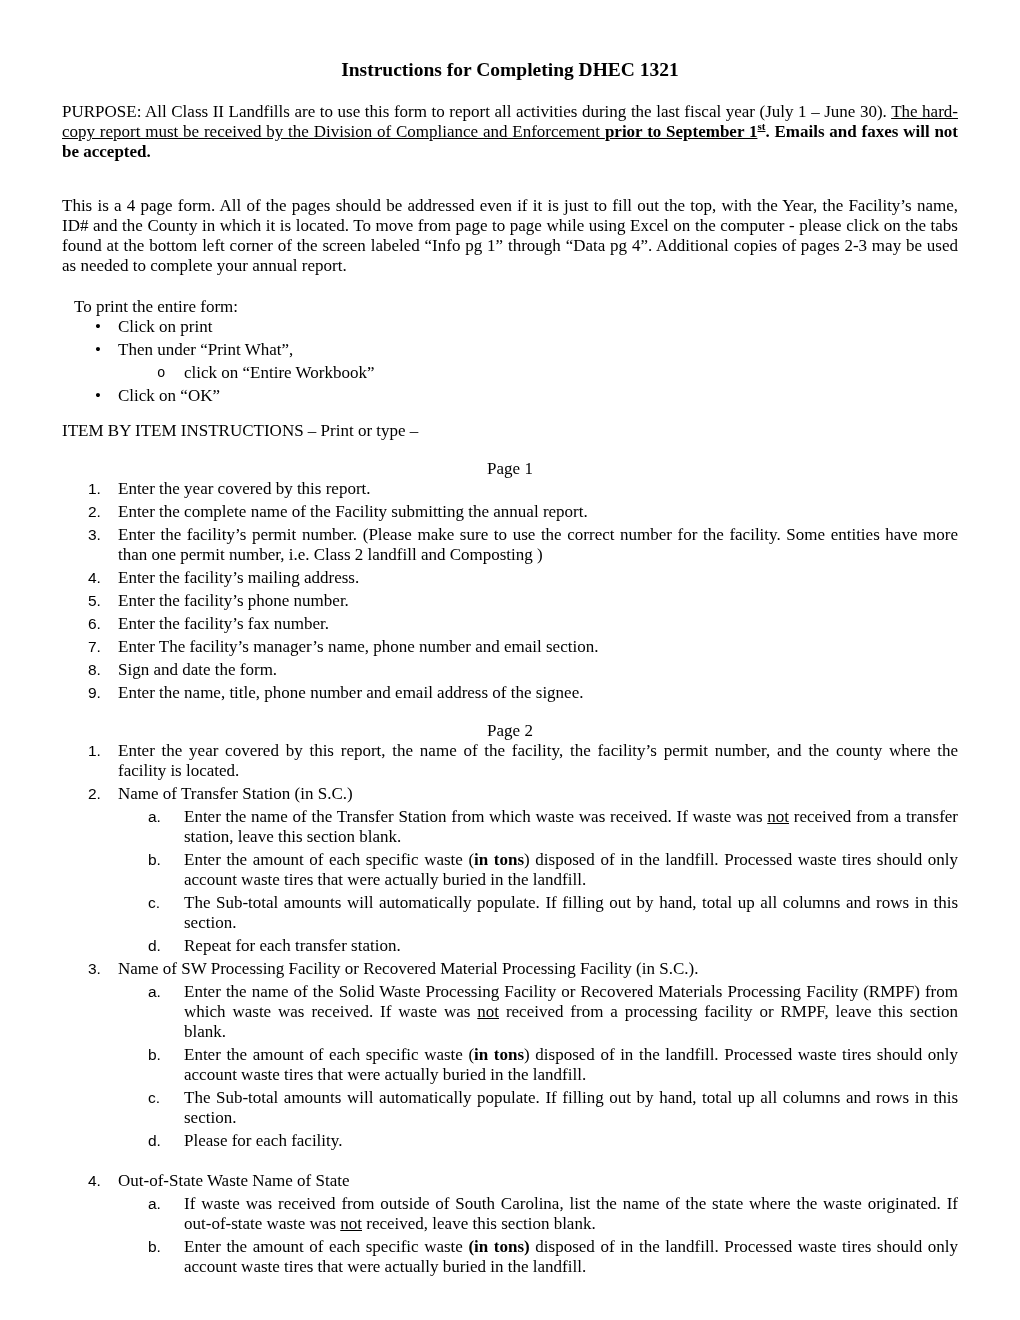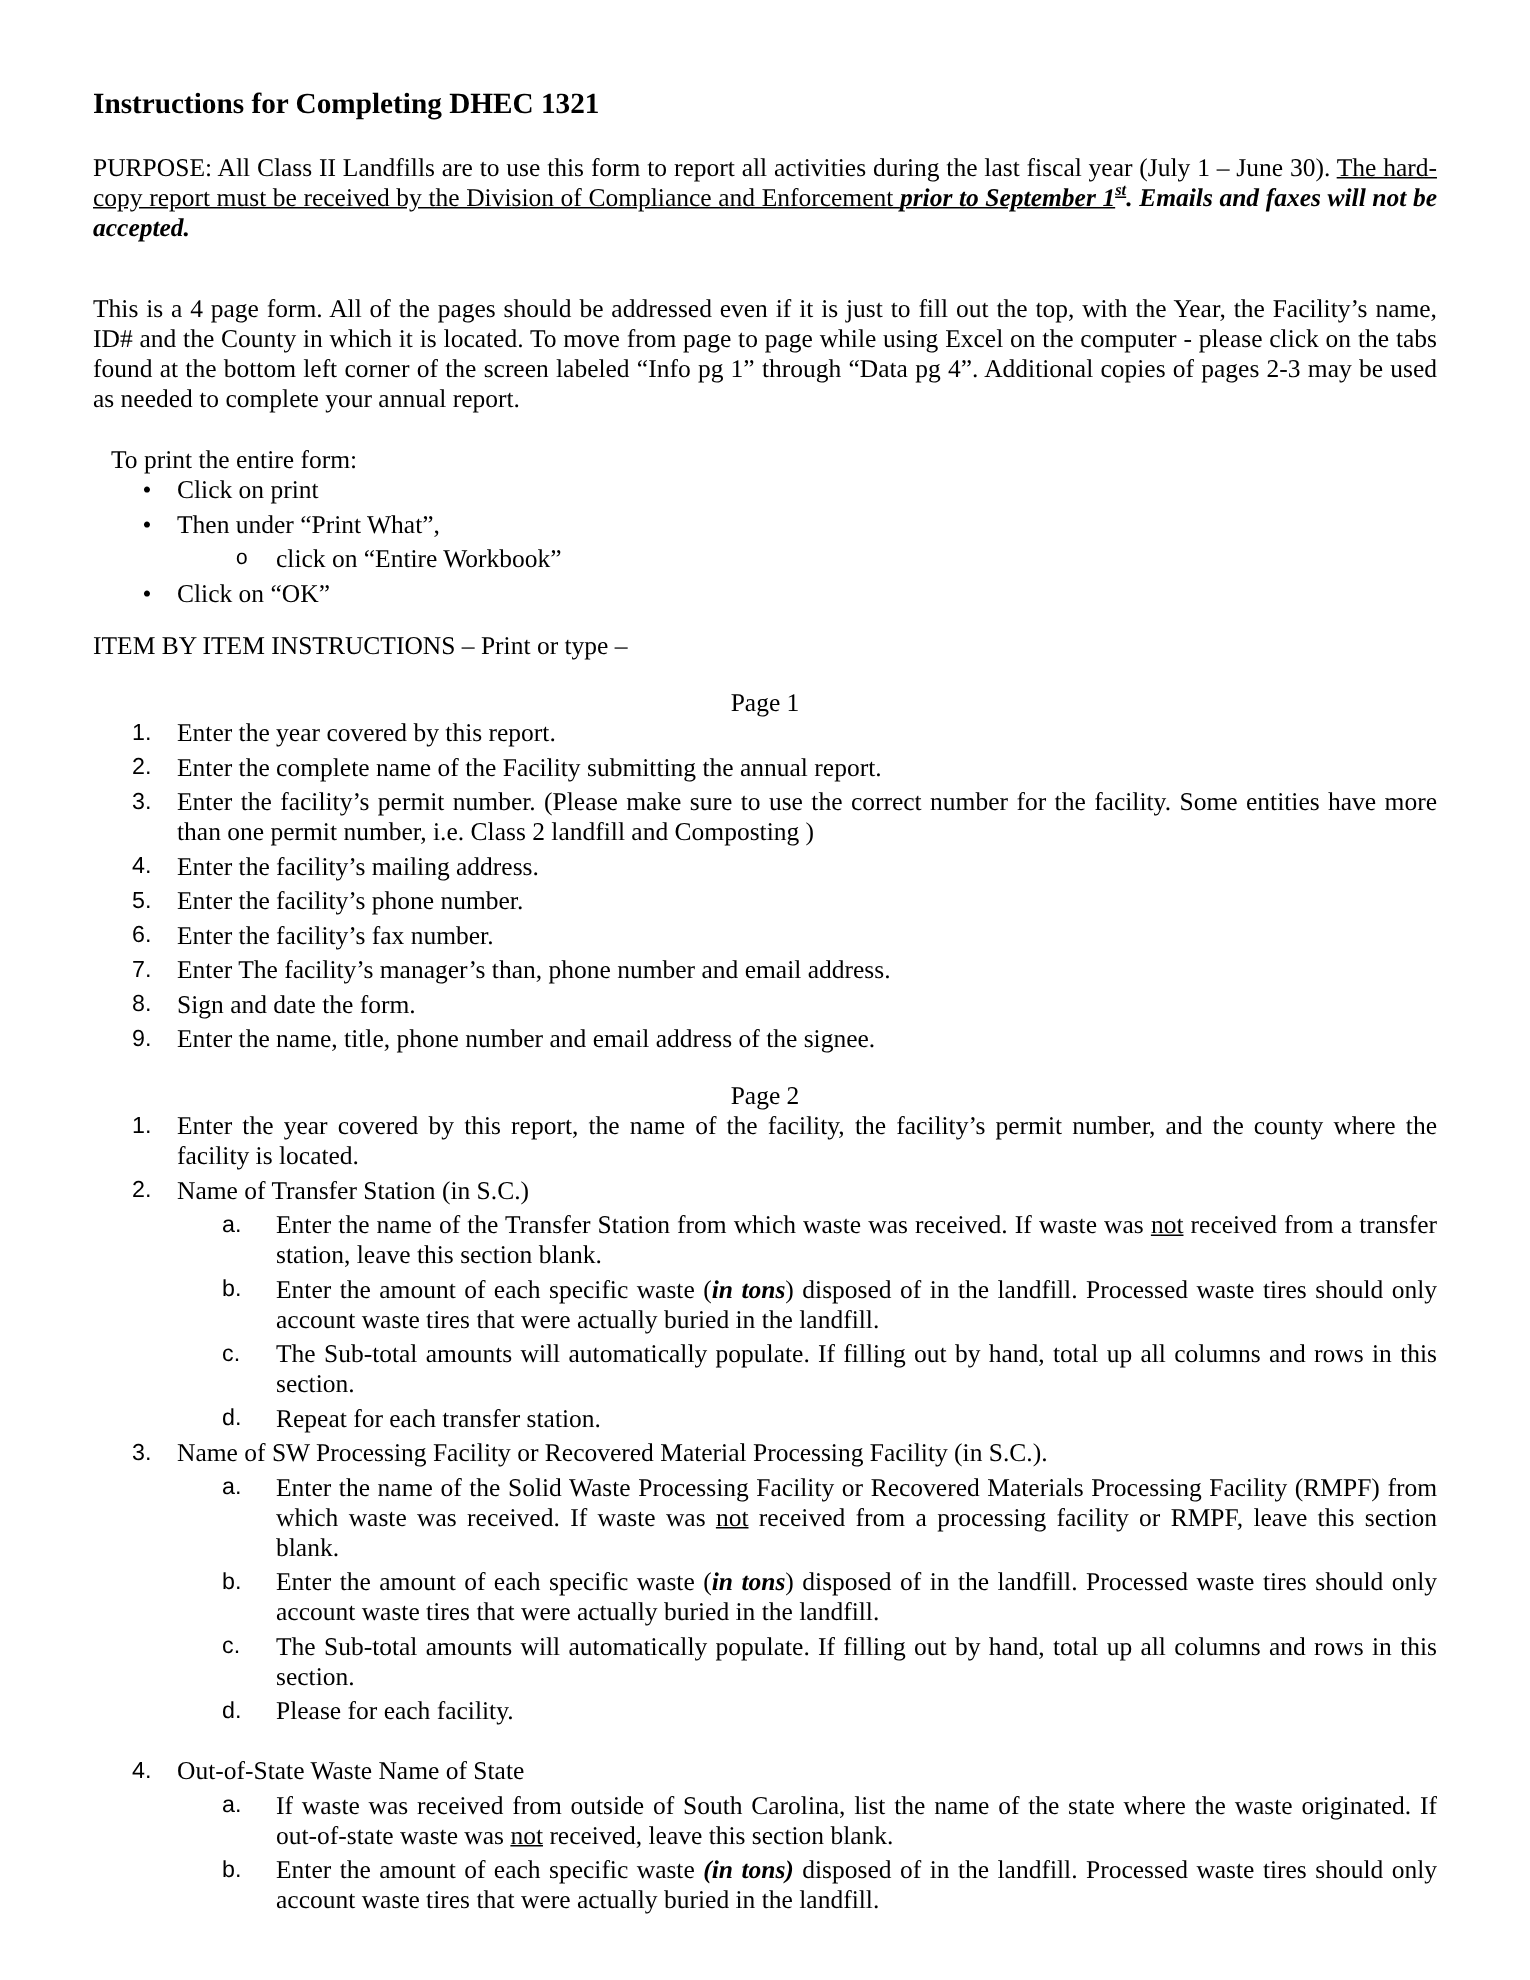--- a/index.html
+++ b/index.html
@@ -8,21 +8,21 @@
     font-family:"Liberation Serif","DejaVu Serif",serif;
     color:#000;
   }
   .doc{
     box-sizing:border-box;
     width:1020px;height:1320px;
     padding:58px 62px 0 62px;
     font-size:17px;line-height:20px;
   }
   .title{
-    font-weight:bold;text-align:left;
+    font-weight:bold;text-align:center;
     font-size:19.5px;line-height:23px;
     margin:0;
   }
   .p{margin:0;text-align:justify;}
   .p-purpose{margin-top:21px;}
   .p-intro{margin-top:34px;}
   .print-head{margin-top:21px;text-align:left;margin-left:12px;}
   .item-heading{margin-top:15px;text-align:left;}
   .page-label{margin-top:18px;text-align:center;}
   .list{margin:0;padding:0;}
@@ -33,21 +33,21 @@
   .li.l2 .mk{flex:0 0 36px;}
   .mk{
     font-family:"Liberation Sans","DejaVu Sans",sans-serif;
     font-size:15.5px;line-height:20px;
   }
   .mk.bullet{font-family:"Liberation Serif",serif;font-size:17px;padding-left:7px;box-sizing:border-box;}
   .mk.circ{font-family:"Liberation Mono","DejaVu Sans Mono",monospace;font-size:14px;padding-left:9px;box-sizing:border-box;}
   .tx{flex:1;text-align:justify;}
   .tx.short{text-align:left;}
   .gap-before{margin-top:20px;}
-  .b{font-weight:bold;font-style:italic;}
+  .b{font-weight:bold;}
   .u{text-decoration:underline;}
   .sup{vertical-align:super;font-size:11px;line-height:0;margin-top:15px;}
 </style>
 </head>
 <body>
 
 <div class="doc">
 
   <p class="title">Instructions for Completing DHEC 1321</p>
 
@@ -100,21 +100,21 @@
     <div class="li l1">
       <span class="mk">5.</span>
       <div class="tx">Enter the facility’s phone number.</div>
     </div>
     <div class="li l1">
       <span class="mk">6.</span>
       <div class="tx">Enter the facility’s fax number.</div>
     </div>
     <div class="li l1">
       <span class="mk">7.</span>
-      <div class="tx">Enter The facility’s manager’s than, phone number and email address.</div>
+      <div class="tx">Enter The facility’s manager’s name, phone number and email section.</div>
     </div>
     <div class="li l1">
       <span class="mk">8.</span>
       <div class="tx">Sign and date the form.</div>
     </div>
     <div class="li l1">
       <span class="mk">9.</span>
       <div class="tx">Enter the name, title, phone number and email address of the signee.</div>
     </div>
   </div>

